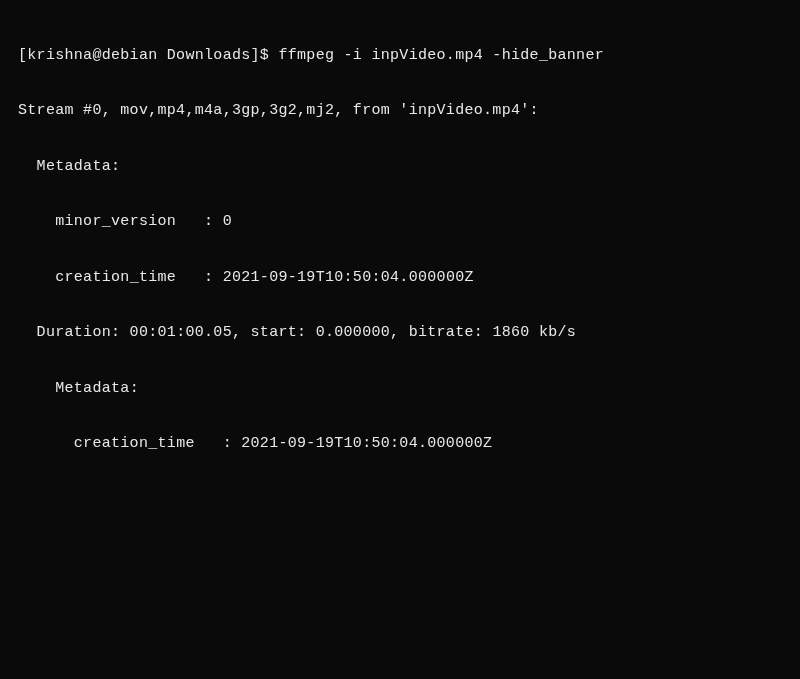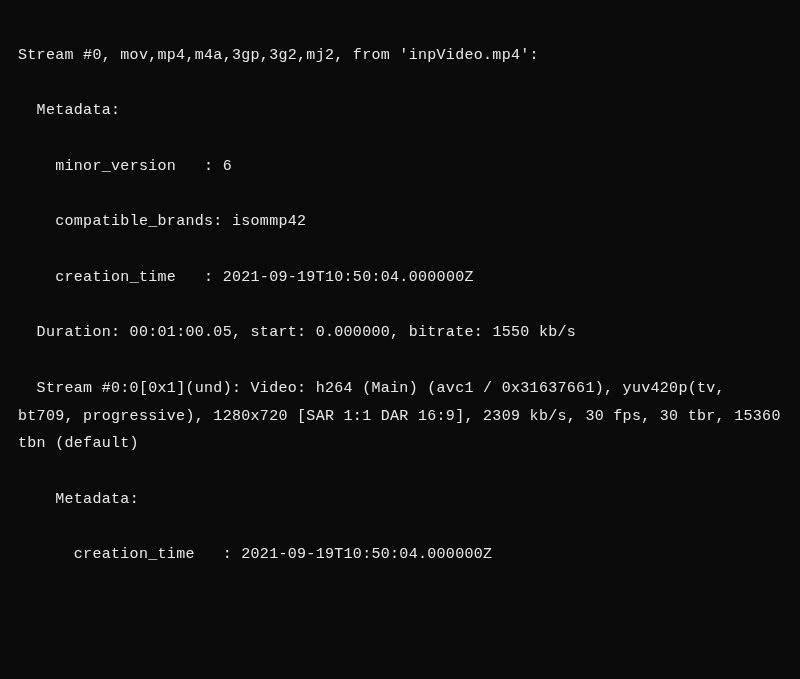--- a/index.html
+++ b/index.html
@@ -24,27 +24,26 @@
       word-break: break-word;
     }
     .line {
       display: block;
     }
   </style>
 </head>
 <body>
 
 <div class="terminal">
+<span class="line">[krishna@debian Downloads]$ ffmpeg -i inpVideo.mp4 -hide_banner</span>
 <span class="line">Stream #0, mov,mp4,m4a,3gp,3g2,mj2, from 'inpVideo.mp4':</span>
 <span class="line">  Metadata:</span>
-<span class="line">    minor_version   : 6</span>
-<span class="line">    compatible_brands: isommp42</span>
+<span class="line">    minor_version   : 0</span>
 <span class="line">    creation_time   : 2021-09-19T10:50:04.000000Z</span>
-<span class="line">  Duration: 00:01:00.05, start: 0.000000, bitrate: 1550 kb/s</span>
-<span class="line">  Stream #0:0[0x1](und): Video: h264 (Main) (avc1 / 0x31637661), yuv420p(tv, bt709, progressive), 1280x720 [SAR 1:1 DAR 16:9], 2309 kb/s, 30 fps, 30 tbr, 15360 tbn (default)</span>
+<span class="line">  Duration: 00:01:00.05, start: 0.000000, bitrate: 1860 kb/s</span>
 <span class="line">    Metadata:</span>
 <span class="line">      creation_time   : 2021-09-19T10:50:04.000000Z</span>
 
 
 
 
 
 
 
 </div>

